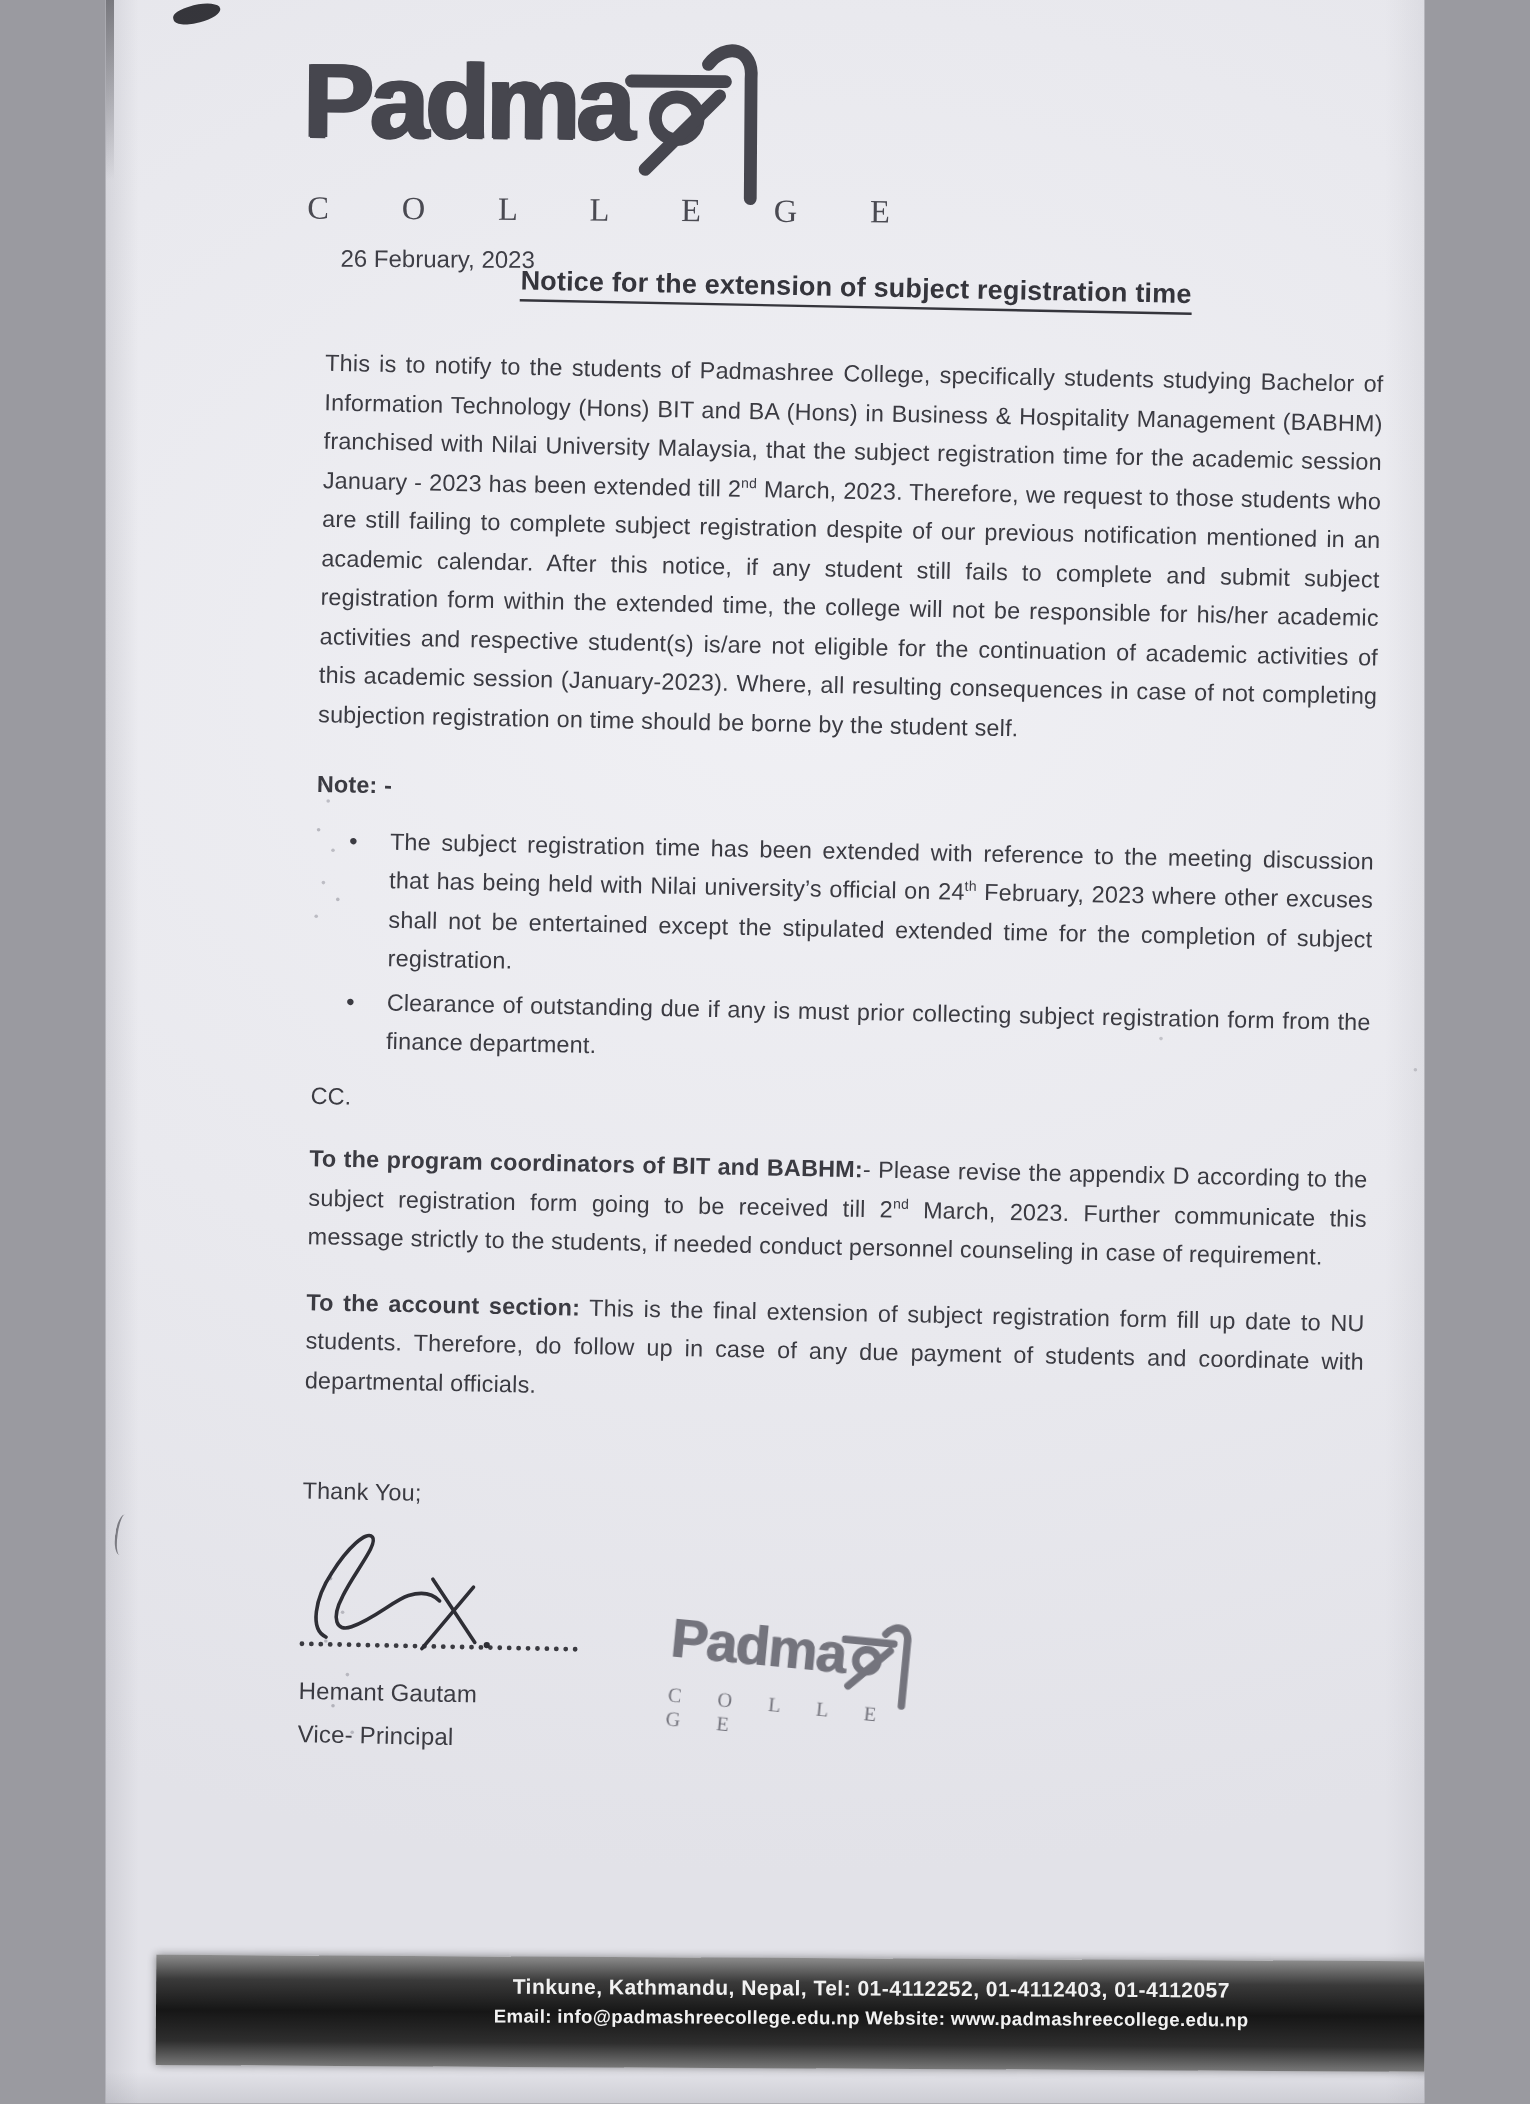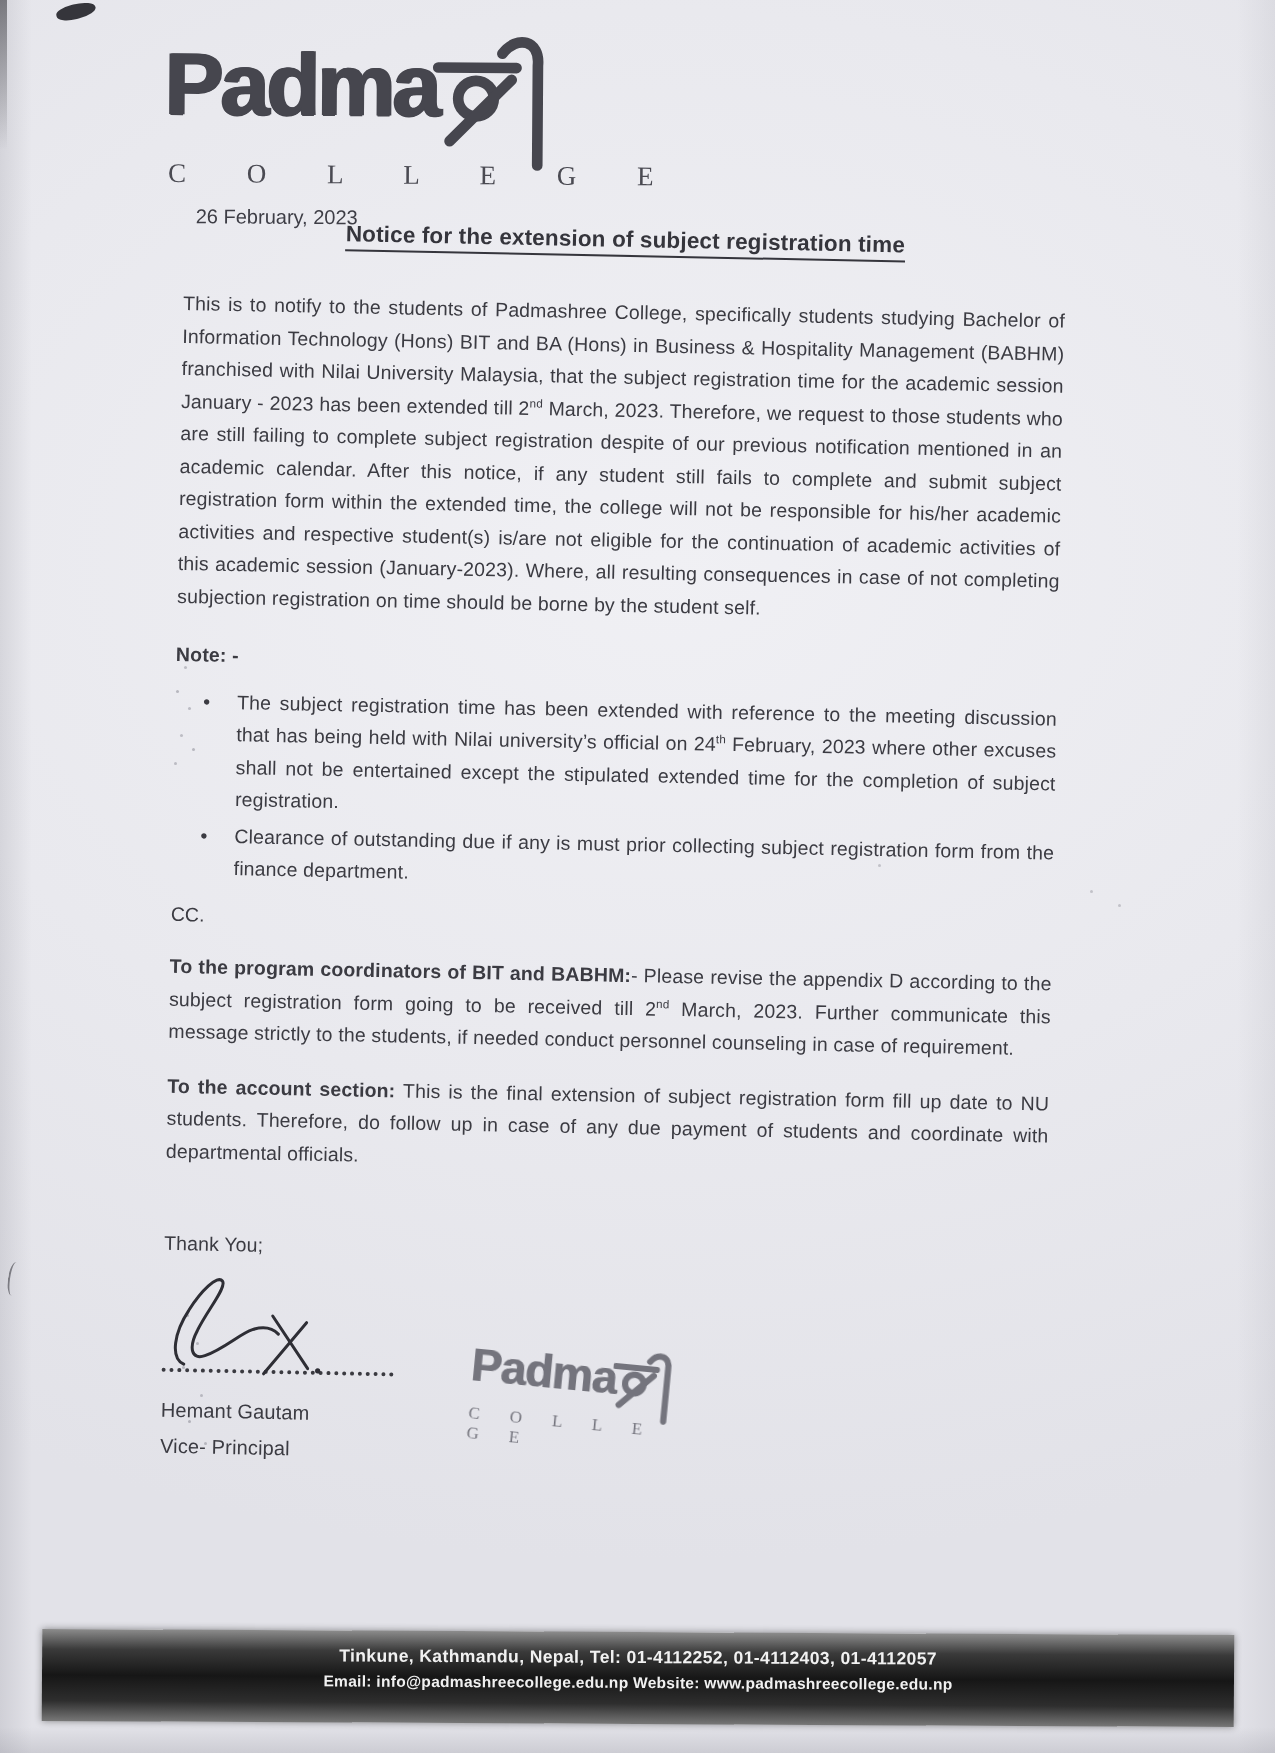--- a/index.html
+++ b/index.html
@@ -1,18 +1,18 @@
 <!DOCTYPE html>
 <html><head>
 <meta charset="utf-8">
 <style>
   html,body{margin:0;padding:0;background:#9a9aa0;}
   .page{
     position:relative;
-    width:1275px;height:1753px;
+    width:1099px;height:1753px;
     margin:0 auto;
     overflow:hidden;
     background:
       linear-gradient(90deg, rgba(110,110,122,.16) 0%, rgba(110,110,122,0) 2.5%),
       linear-gradient(270deg, rgba(120,120,132,.10) 0%, rgba(120,120,132,0) 3%),
       radial-gradient(1400px 1000px at 52% 32%, #f0f0f4 0%, #e9e9ee 55%, #e2e2e8 100%);
     font-family:"Liberation Sans", sans-serif;
     color:#3b3b42;
   }
   

